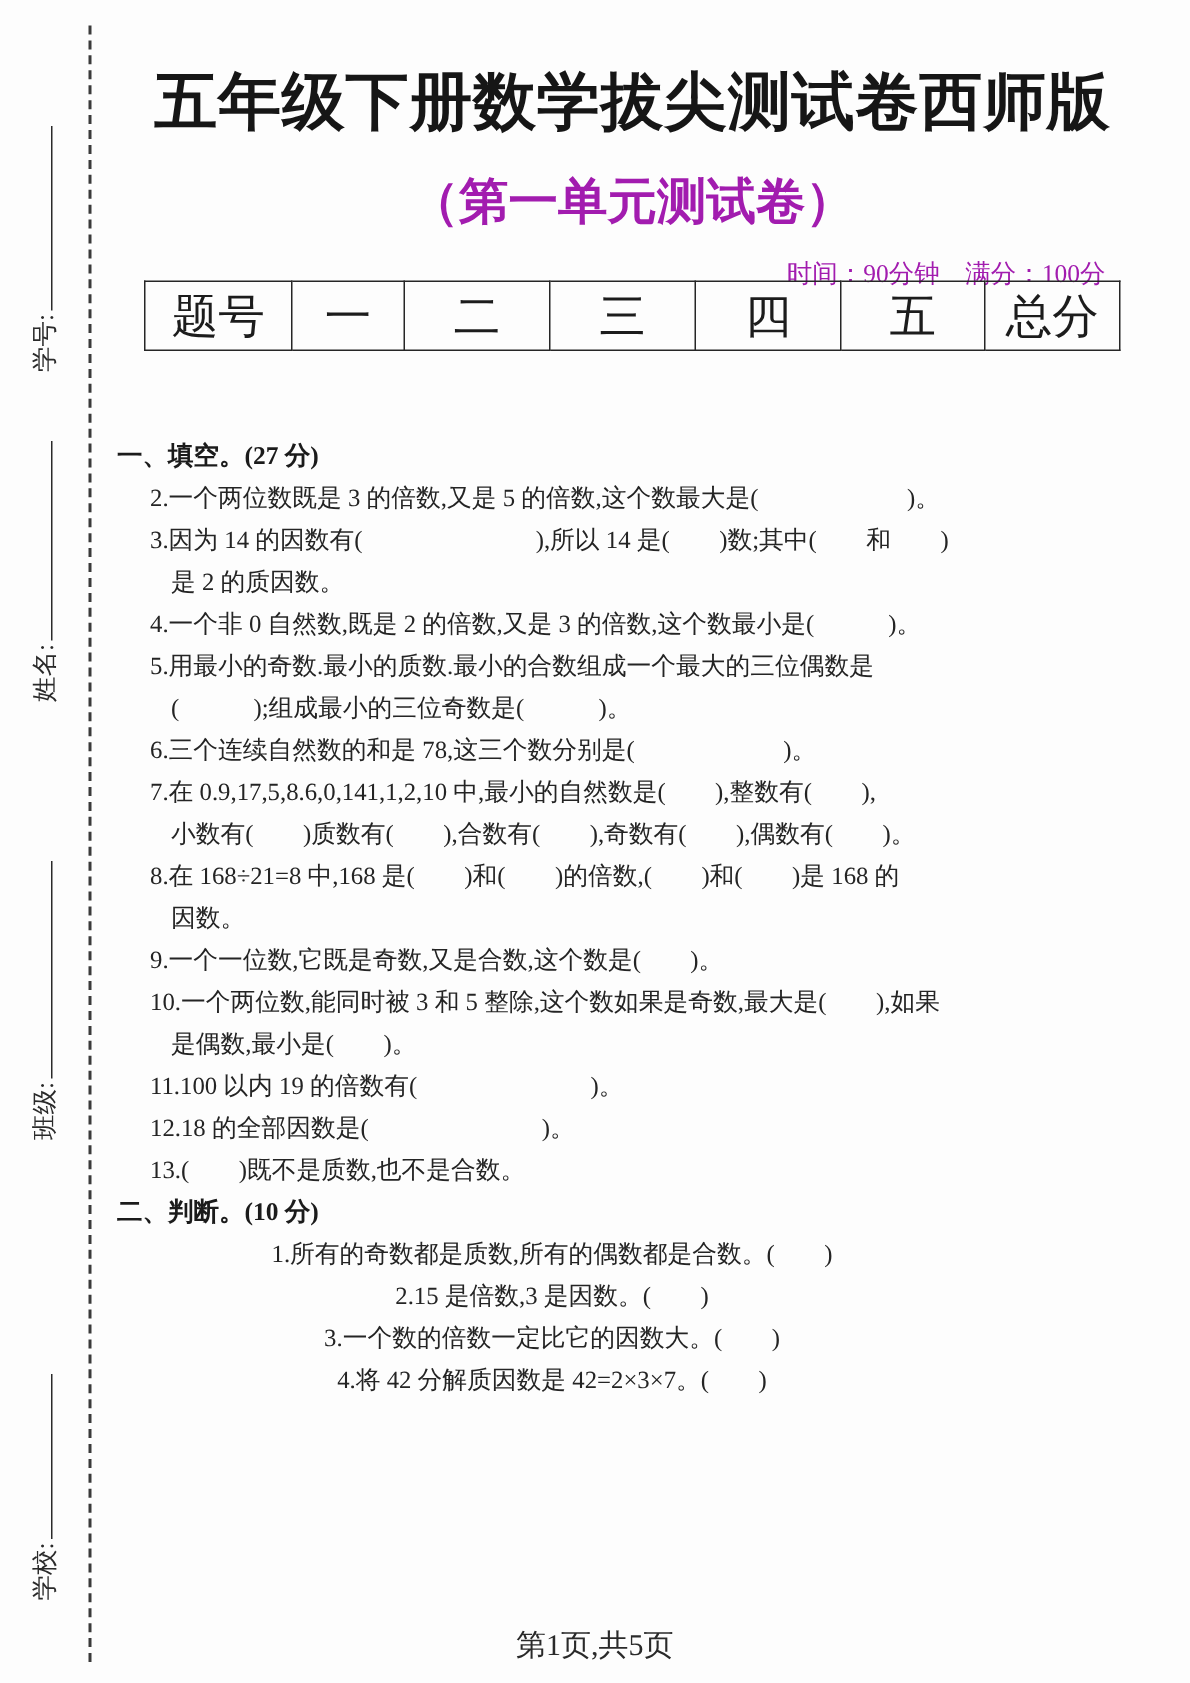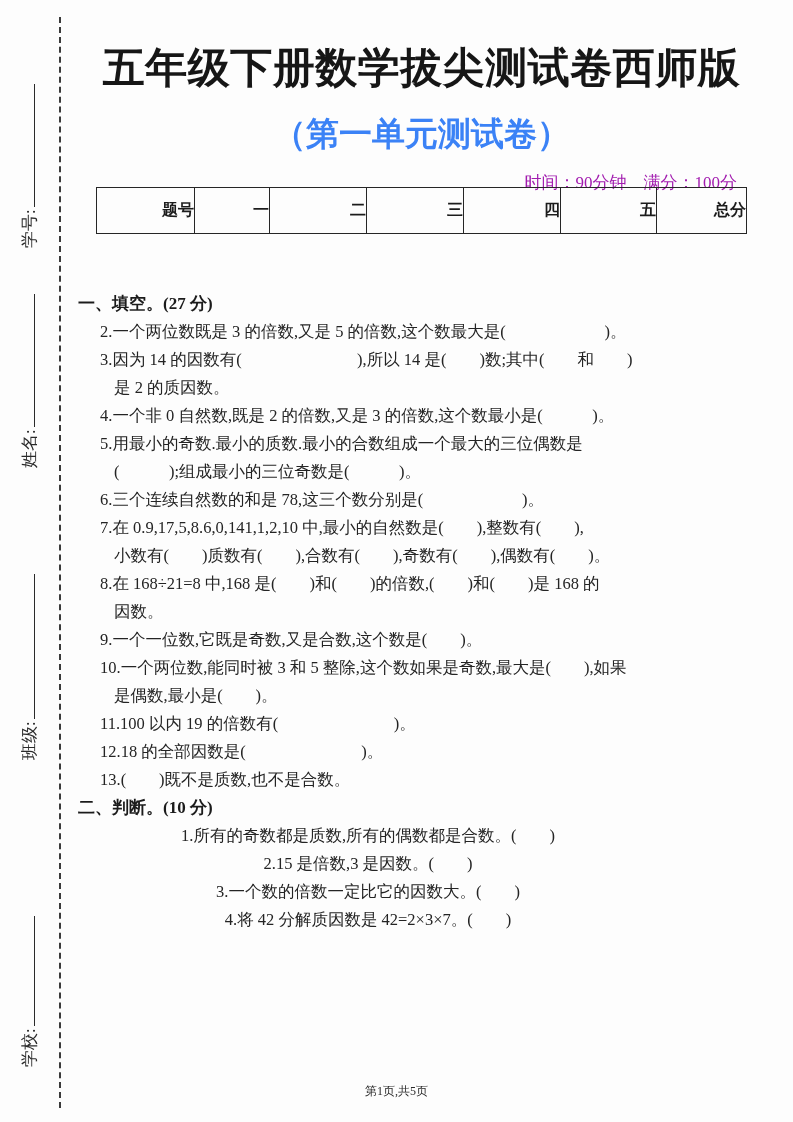--- a/index.html
+++ b/index.html
@@ -27,46 +27,46 @@
     margin-left:2px;
   }
   .vf-sid { top:248px; }  .vf-sid .write-line { width:123px; }
   .vf-name{ top:468px; }  .vf-name .write-line{ width:133px; }
   .vf-cls { top:760px; }  .vf-cls .write-line { width:145px; }
   .vf-sch { top:1067px; } .vf-sch .write-line { width:110px; }
 
   
   .head-wrap { position:absolute; left:96px; top:0; width:651px; text-align:center; }
   .title    { margin-top:40px; font-size:42px; font-weight:bold; letter-spacing:.5px; color:#161616; }
-  .subtitle { margin-top:16px; font-size:33px; font-weight:bold; color:#3b82f6; }
+  .subtitle { margin-top:16px; font-size:33px; font-weight:bold; color:#a21caf; }
   .time-info{ margin-top:14px; text-align:right; padding-right:10px; font-size:17px; color:#a21caf; }
 
   
   .score-table {
     position:absolute; left:96px; top:187px;
     border-collapse:collapse; table-layout:fixed;
   }
   .score-table td {
-    border:1.5px solid #262626; text-align:right; vertical-align:middle;
-    font-size:16px; font-weight:bold; color:#1c1c1c;
+    border:1.5px solid #262626; text-align:center; vertical-align:middle;
+    font-size:31px; font-weight:normal; color:#1c1c1c;
   }
   .score-table tr.r1 td { height:46px; }
   .score-table tr.r2 td { height:54px; }
 
   
   .content { position:absolute; left:78px; top:290px; width:680px; font-size:16.5px; color:#242424; }
   .content p { line-height:28px; margin:0; white-space:nowrap; }
   .sec  { font-weight:bold; font-size:17px; color:#1b1b1b; }
   .q    { padding-left:22px; }
   .q2   { padding-left:36px; }
   .jrow { display:flex; justify-content:center; width:558px; padding-left:22px; line-height:28px; }
 
   
   .footer { position:absolute; left:0; top:1083px; width:793px; text-align:center;
-            font-size:12px; color:#2a2a2a; }
+            font-size:20px; color:#2a2a2a; }
 </style>
 </head>
 <body>
 
 <div class="cut-line"></div>
 
 <div class="v-field vf-sid">
   <span>学号:</span><span class="write-line"></span>
 </div>
 <div class="v-field vf-name">

